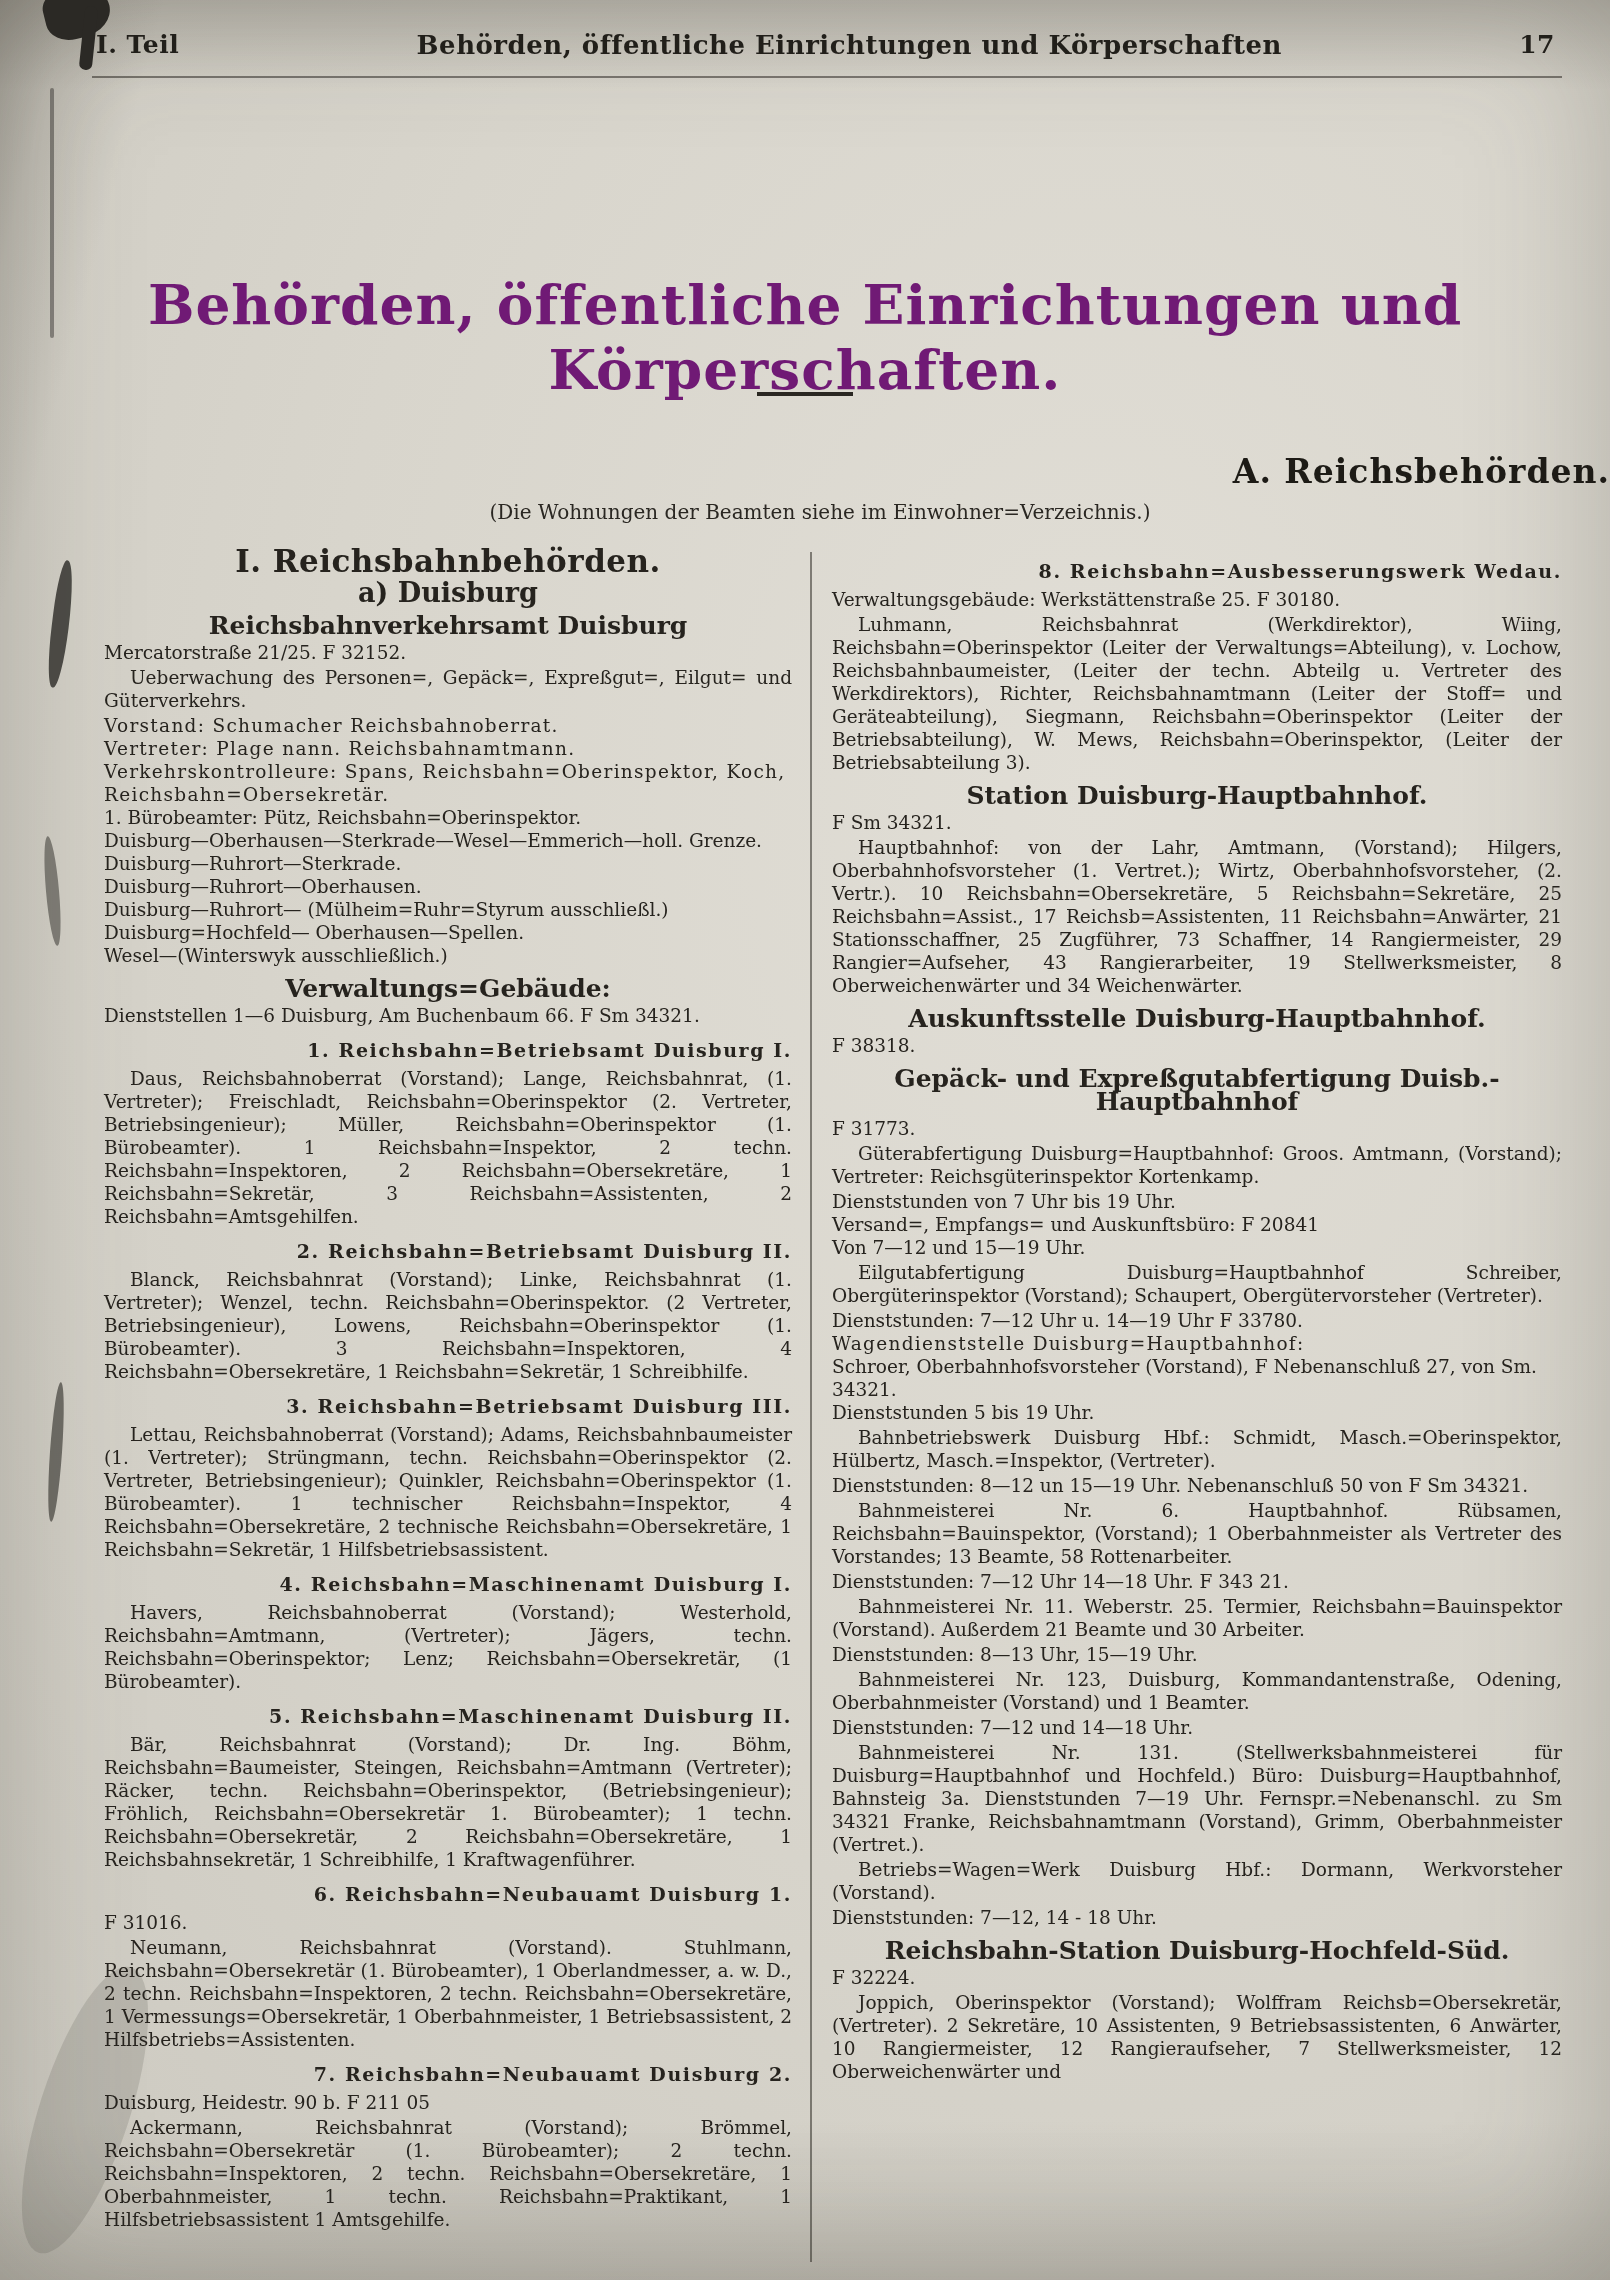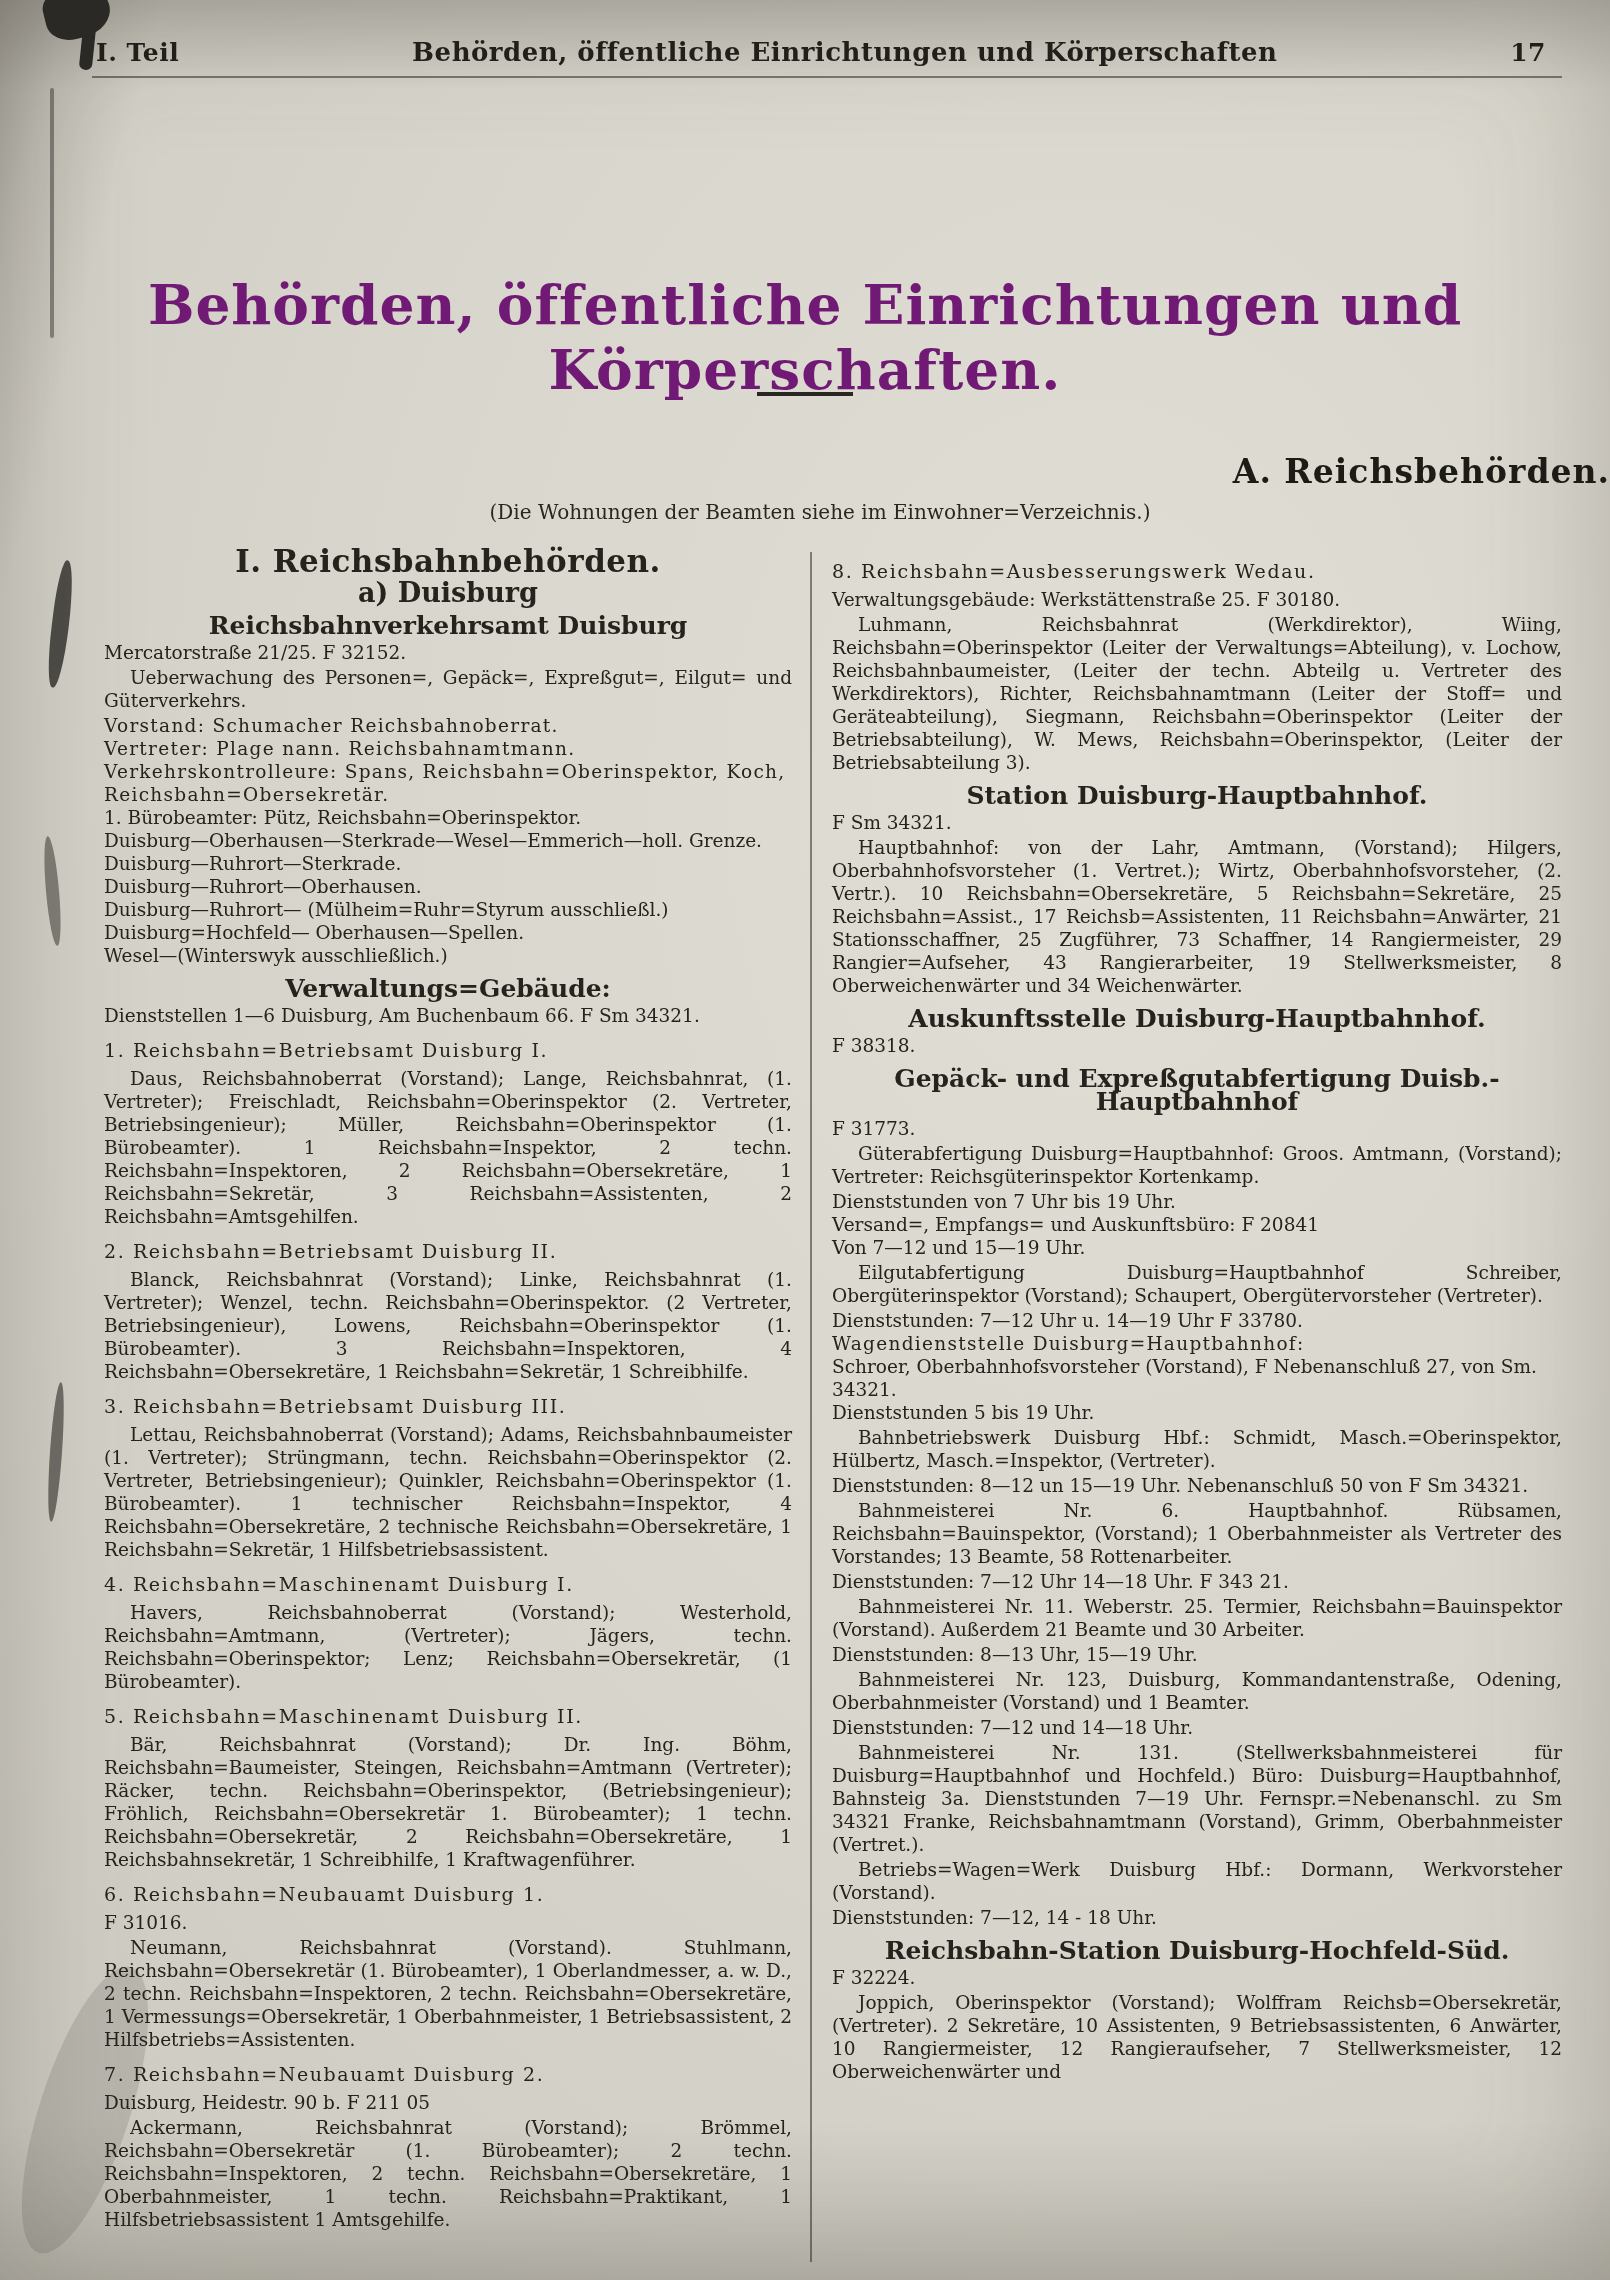--- a/index.html
+++ b/index.html
@@ -22,22 +22,22 @@
   .artifact{position:absolute;background:#2b2925;pointer-events:none;}
   .eb1{left:44px;top:-14px;width:66px;height:52px;border-radius:40% 60% 55% 45%;transform:rotate(-14deg);}
   .eb2{left:82px;top:6px;width:13px;height:64px;border-radius:6px;transform:rotate(6deg);}
   .eb3{left:50px;top:88px;width:4px;height:250px;opacity:.45;border-radius:3px;}
   .eb4{left:52px;top:560px;width:17px;height:128px;opacity:.8;border-radius:45% 55% 50% 50%;transform:rotate(7deg);}
   .eb5{left:46px;top:836px;width:13px;height:110px;opacity:.5;border-radius:50%;transform:rotate(-5deg);}
   .eb6{left:50px;top:1382px;width:12px;height:140px;opacity:.6;border-radius:50%;transform:rotate(4deg);}
   .eb7{left:40px;top:1960px;width:90px;height:300px;opacity:.14;border-radius:50%;transform:rotate(18deg);}
 
   .running-head{
-    position:absolute;top:30px;left:96px;right:64px;height:44px;
-    display:flex;align-items:center;justify-content:space-between;
+    position:absolute;top:30px;left:96px;right:55px;height:44px;
+    display:flex;justify-content:space-between;
     font-weight:bold;font-size:25px;letter-spacing:.5px;color:#211f1a;
   }
   .running-head .rh-center{flex:1;text-align:center;font-size:26px;}
   .head-rule{
     position:absolute;top:76px;left:92px;right:48px;height:2px;
     background:rgba(45,42,36,.55);
   }
 
   .main-title{
     position:absolute;top:272px;left:0;width:100%;
@@ -69,21 +69,21 @@
   .col-right{width:730px;}
 
   .blk{margin:0;}
   .para{text-align:justify;text-indent:26px;margin:2px 0;}
   .line{text-align:left;margin:0;}
   .sp{letter-spacing:1.3px;}
   .center{text-align:left;margin:1px 0;}
   .h1{font-size:31px;font-weight:bold;text-align:center;margin:2px 0 8px 0;letter-spacing:.5px;}
   .h2{font-size:27px;font-weight:bold;text-align:center;margin:4px 0 6px 0;}
   .h3{font-size:25px;font-weight:bold;text-align:center;margin:10px 0 4px 0;}
-  .hentry{font-size:19px;font-weight:normal;text-align:left;letter-spacing:1.6px;margin:12px 0 5px 0;}
+  .hentry{font-size:19px;font-weight:bold;text-align:right;letter-spacing:1.6px;margin:12px 0 5px 0;}
 </style>
 </head>
 <body>
 
 <div class="paper"></div>
 
 <div class="artifact eb1"></div>
 <div class="artifact eb2"></div>
 <div class="artifact eb3"></div>
 <div class="artifact eb4"></div>

